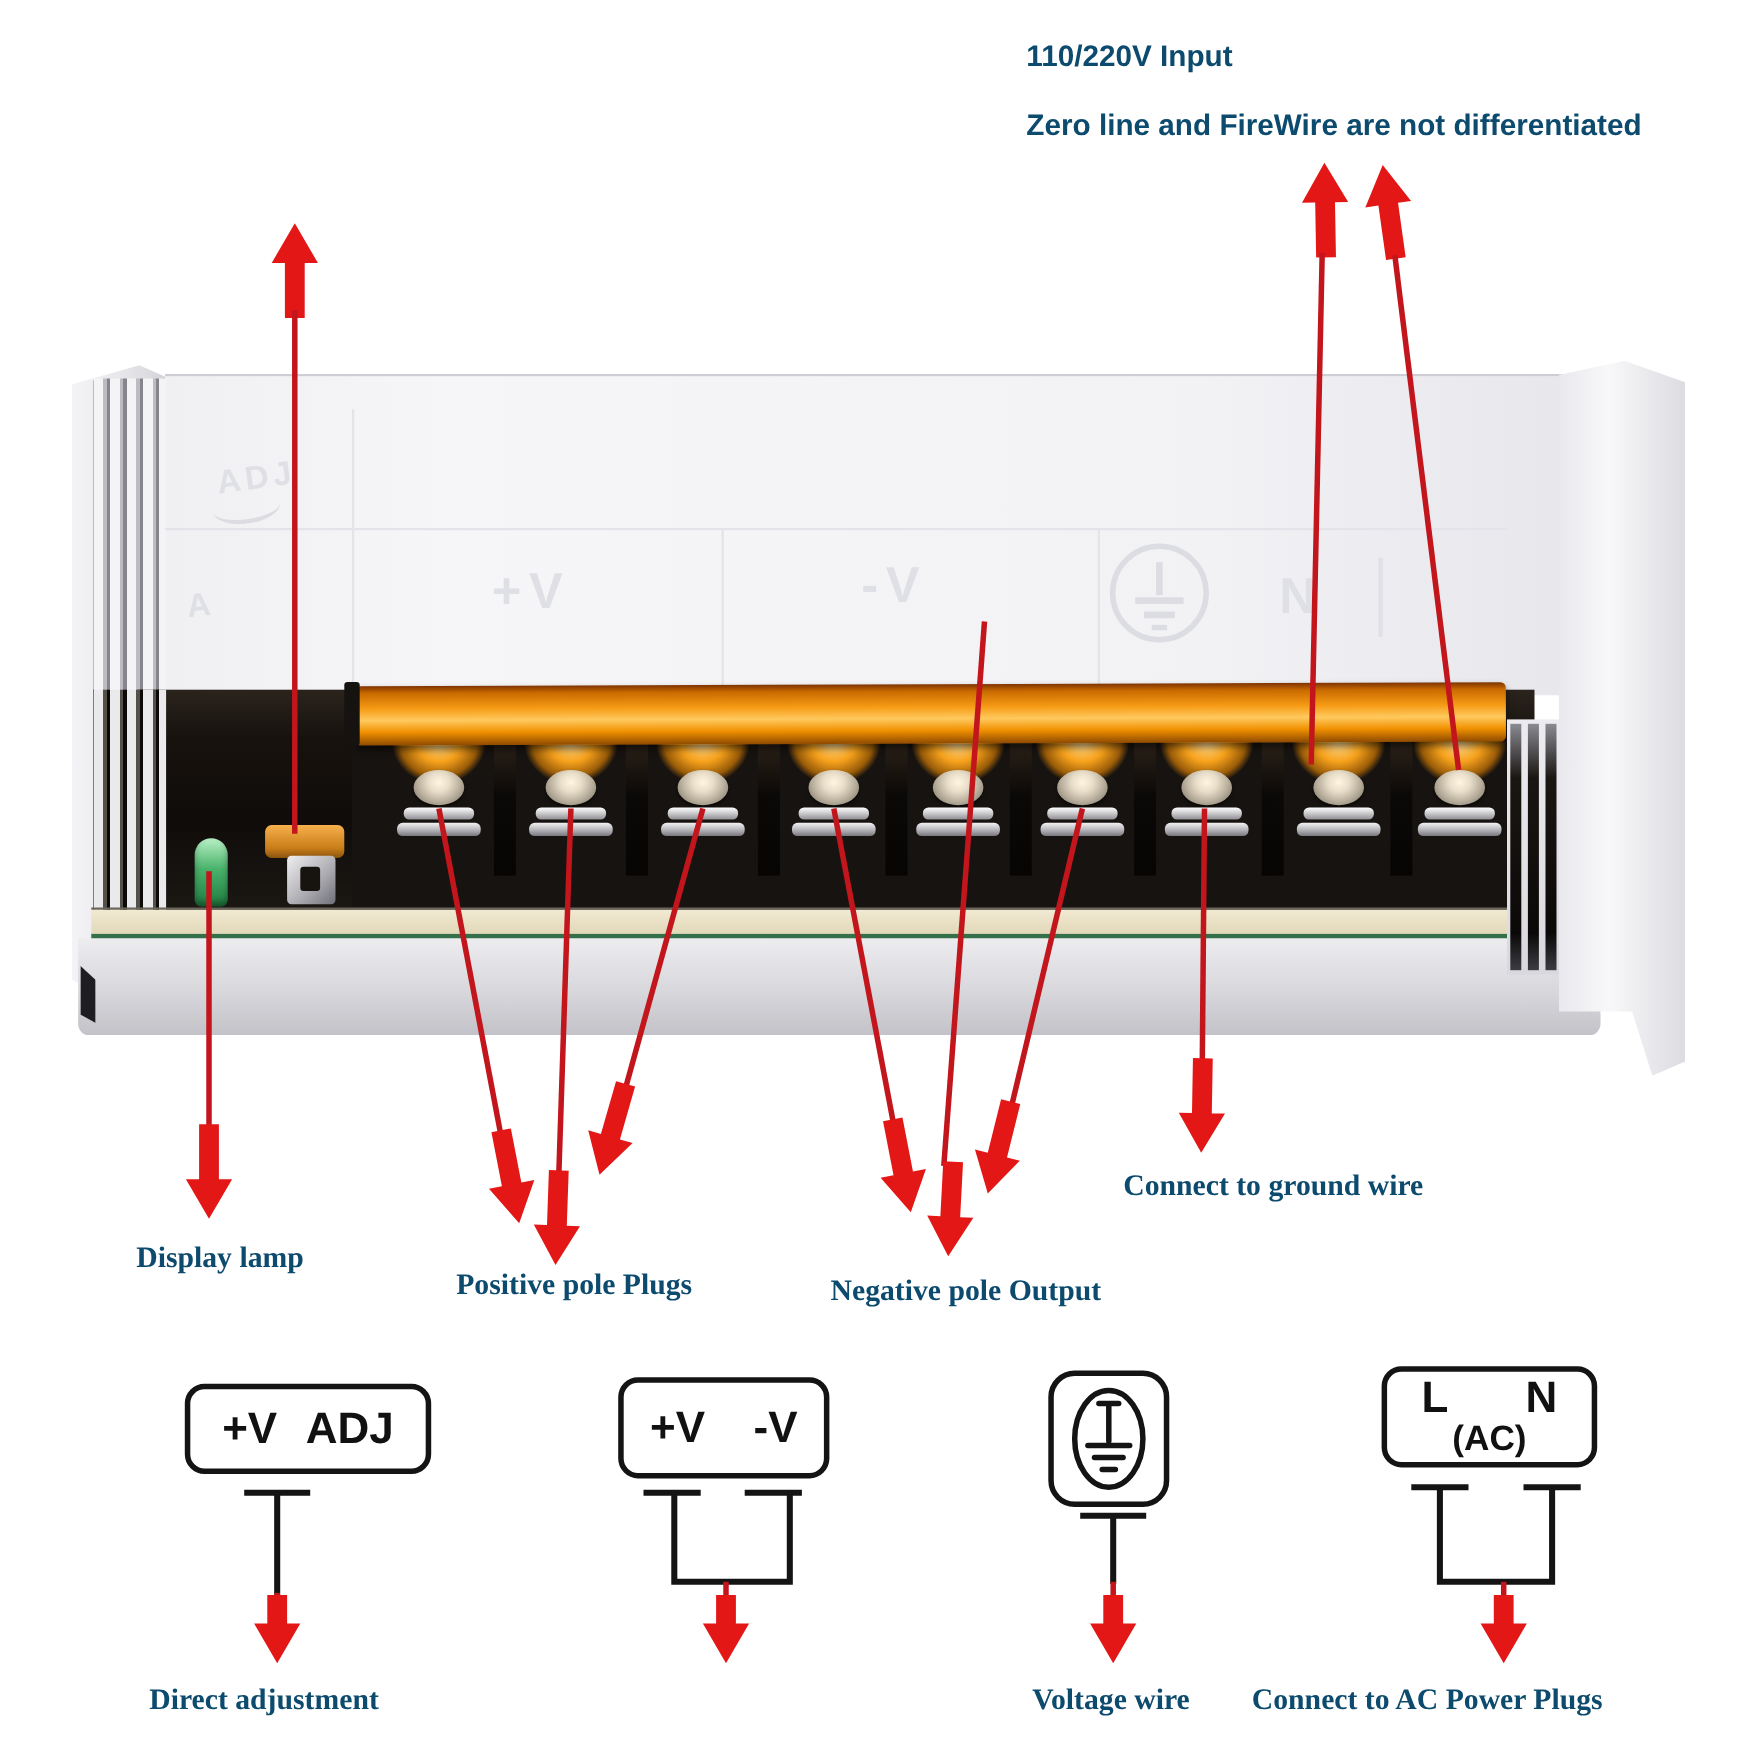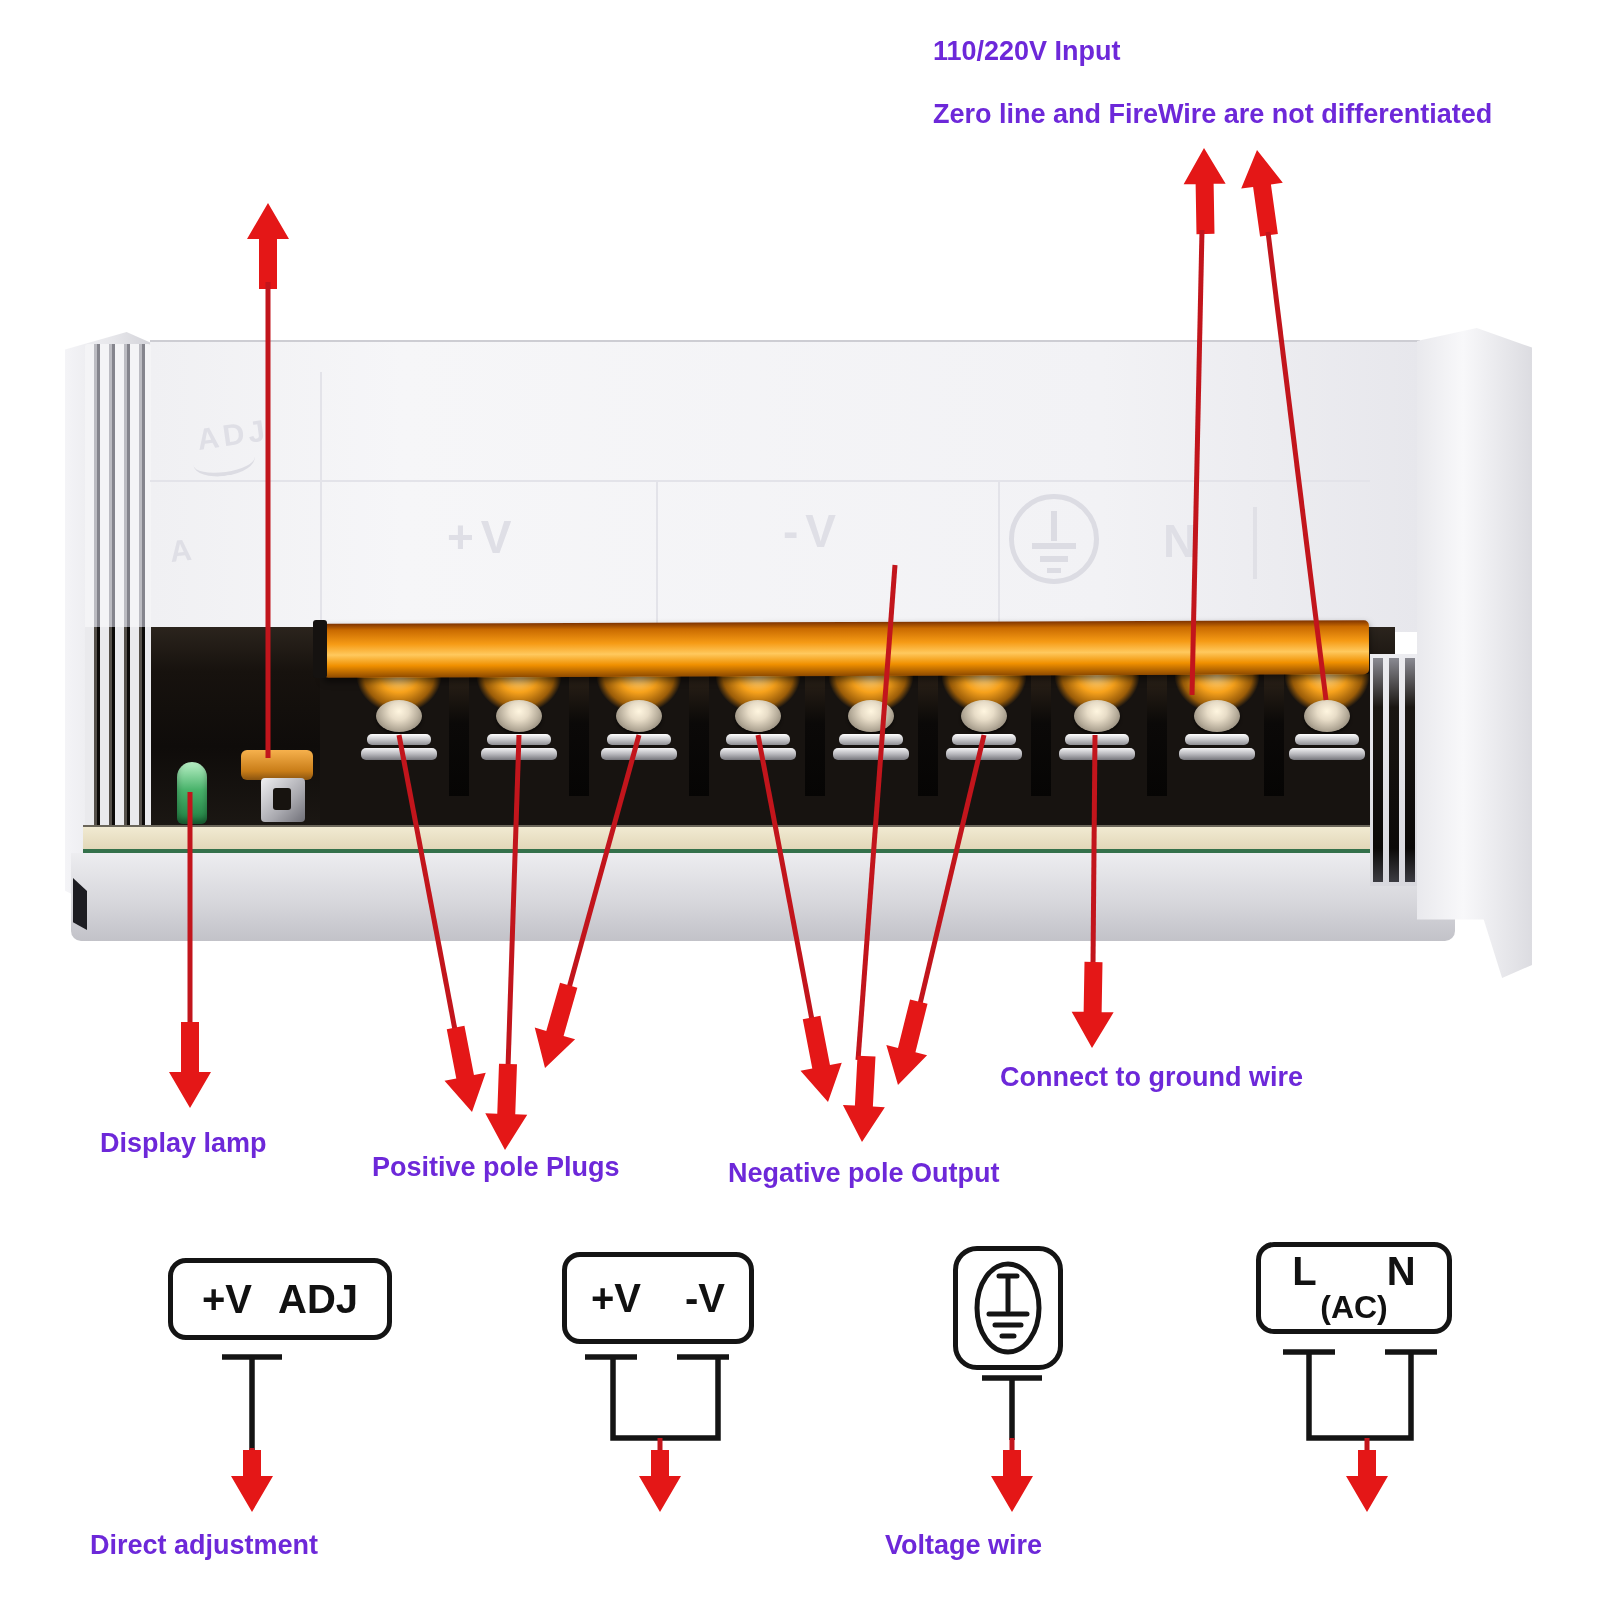--- a/index.html
+++ b/index.html
@@ -1,20 +1,20 @@
 <!DOCTYPE html>
 <html><head>
 <meta charset="utf-8">
 <style>
   html,body{margin:0;padding:0;background:#ffffff;}
   .canvas{position:relative;width:1601px;height:1601px;background:#ffffff;overflow:hidden;
           font-family:"Liberation Sans","DejaVu Sans",sans-serif;}
   
-  .lbl{position:absolute;color:#6d28d9;font-weight:700;font-size:27px;white-space:nowrap;}
-  .lbl.ctr{text-align:left;white-space:normal;}
+  .lbl{position:absolute;color:#0c4a6e;font-weight:700;font-size:27px;white-space:nowrap;}
+  .lbl.ctr{text-align:center;white-space:normal;font-family:Liberation Serif, serif;}
   
   .psu{position:absolute;left:65px;top:322px;width:1467px;height:660px;}
   .psu *{position:absolute;}
   .lflange{left:0;top:10px;width:88px;height:582px;
      background:linear-gradient(90deg,#f4f4f7 0%,#e6e6ea 55%,#d2d2d8 100%);
      clip-path:polygon(0 3%,70% 0,100% 2%,100% 97%,55% 100%,0 96%);}
   .lslot{left:79px;top:28px;width:9px;height:192px;background:linear-gradient(180deg,#3a3a40,#101014);border-radius:4px;}
   .fins-top{left:20px;top:22px;width:66px;height:286px;border-radius:3px;
      background:repeating-linear-gradient(90deg,#f4f4f6 0 9px,#bcbcc2 9px 12px,#85858d 12px 15px);}
   .fins-bot{left:20px;top:305px;width:66px;height:284px;
@@ -270,14 +270,15 @@
   <div class="box" style="left:1256px;top:1242px;width:186px;height:82px;flex-direction:column;gap:0;">
     <div style="display:flex;gap:70px;line-height:1;">
       <span class="sym">L</span>
       <span class="sym">N</span>
     </div>
     <span style="font-size:32px;line-height:1.05;">(AC)</span>
   </div>
 
   <div class="lbl ctr" style="left:90px;top:1530px;width:300px;">Direct adjustment</div>
   <div class="lbl ctr" style="left:885px;top:1530px;width:250px;">Voltage wire</div>
+  <div class="lbl ctr" style="left:1120px;top:1530px;width:355px;">Connect to AC Power Plugs</div>
 
 </div>
 
 </body></html>

